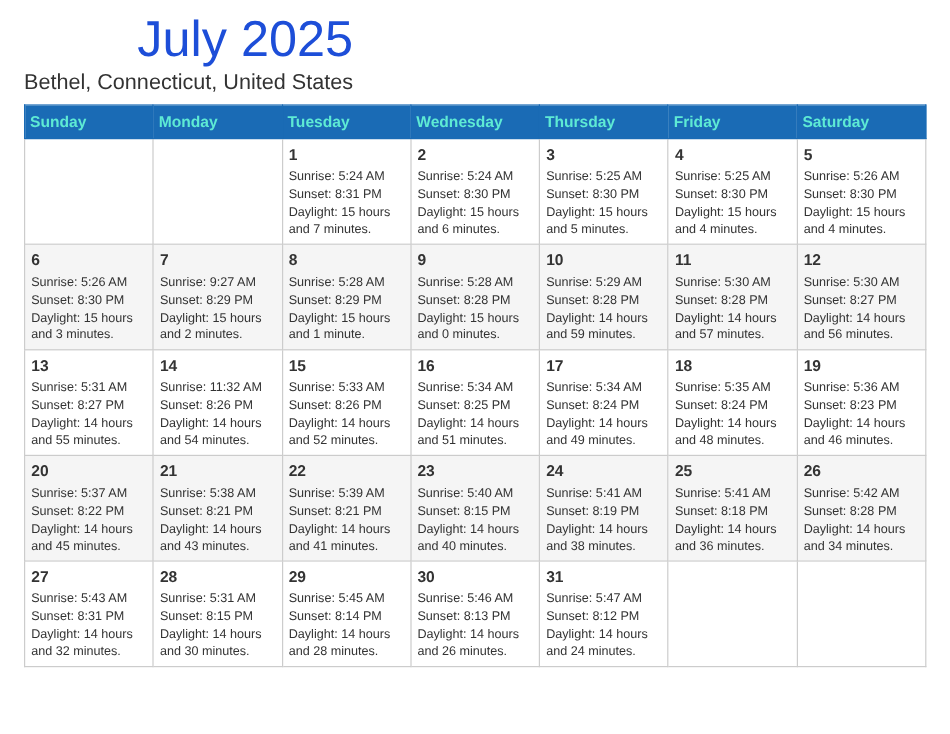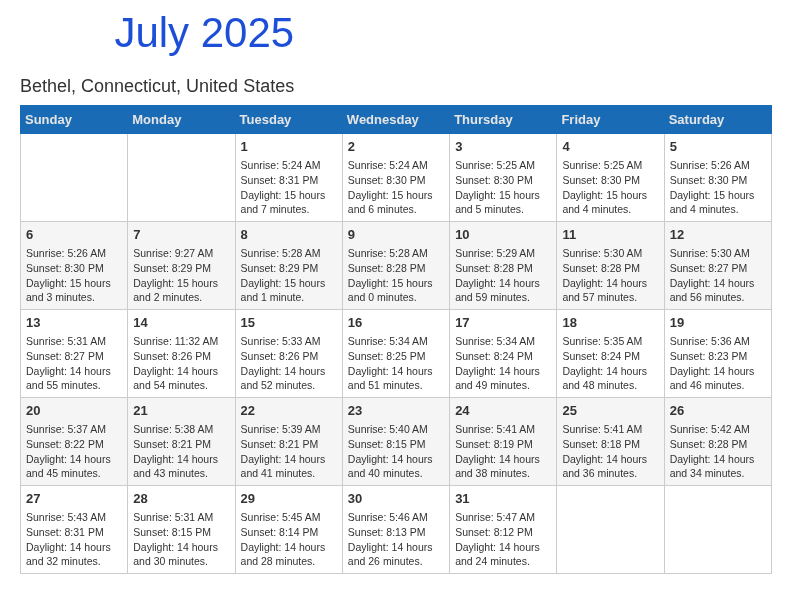--- a/index.html
+++ b/index.html
@@ -52,30 +52,30 @@
     }
     .month-title {
       font-size: 42px;
       font-weight: normal;
       color: #1d4ed8;
       line-height: 1.1;
     }
     .location-title {
       font-size: 18px;
       color: #333;
-      margin-top: 20px;
+      margin-top: 2px;
     }
     table {
       width: 100%;
       border-collapse: collapse;
       font-size: 11px;
     }
     thead th {
       background-color: #1a6bb5;
-      color: #e5e5e5;
+      color: #5eead4;
       padding: 6px 4px;
       text-align: left;
       font-size: 13px;
       font-weight: bold;
       border: 1px solid #1a6bb5;
     }
     td {
       border: 1px solid #ccc;
       vertical-align: top;
       padding: 4px 5px;

